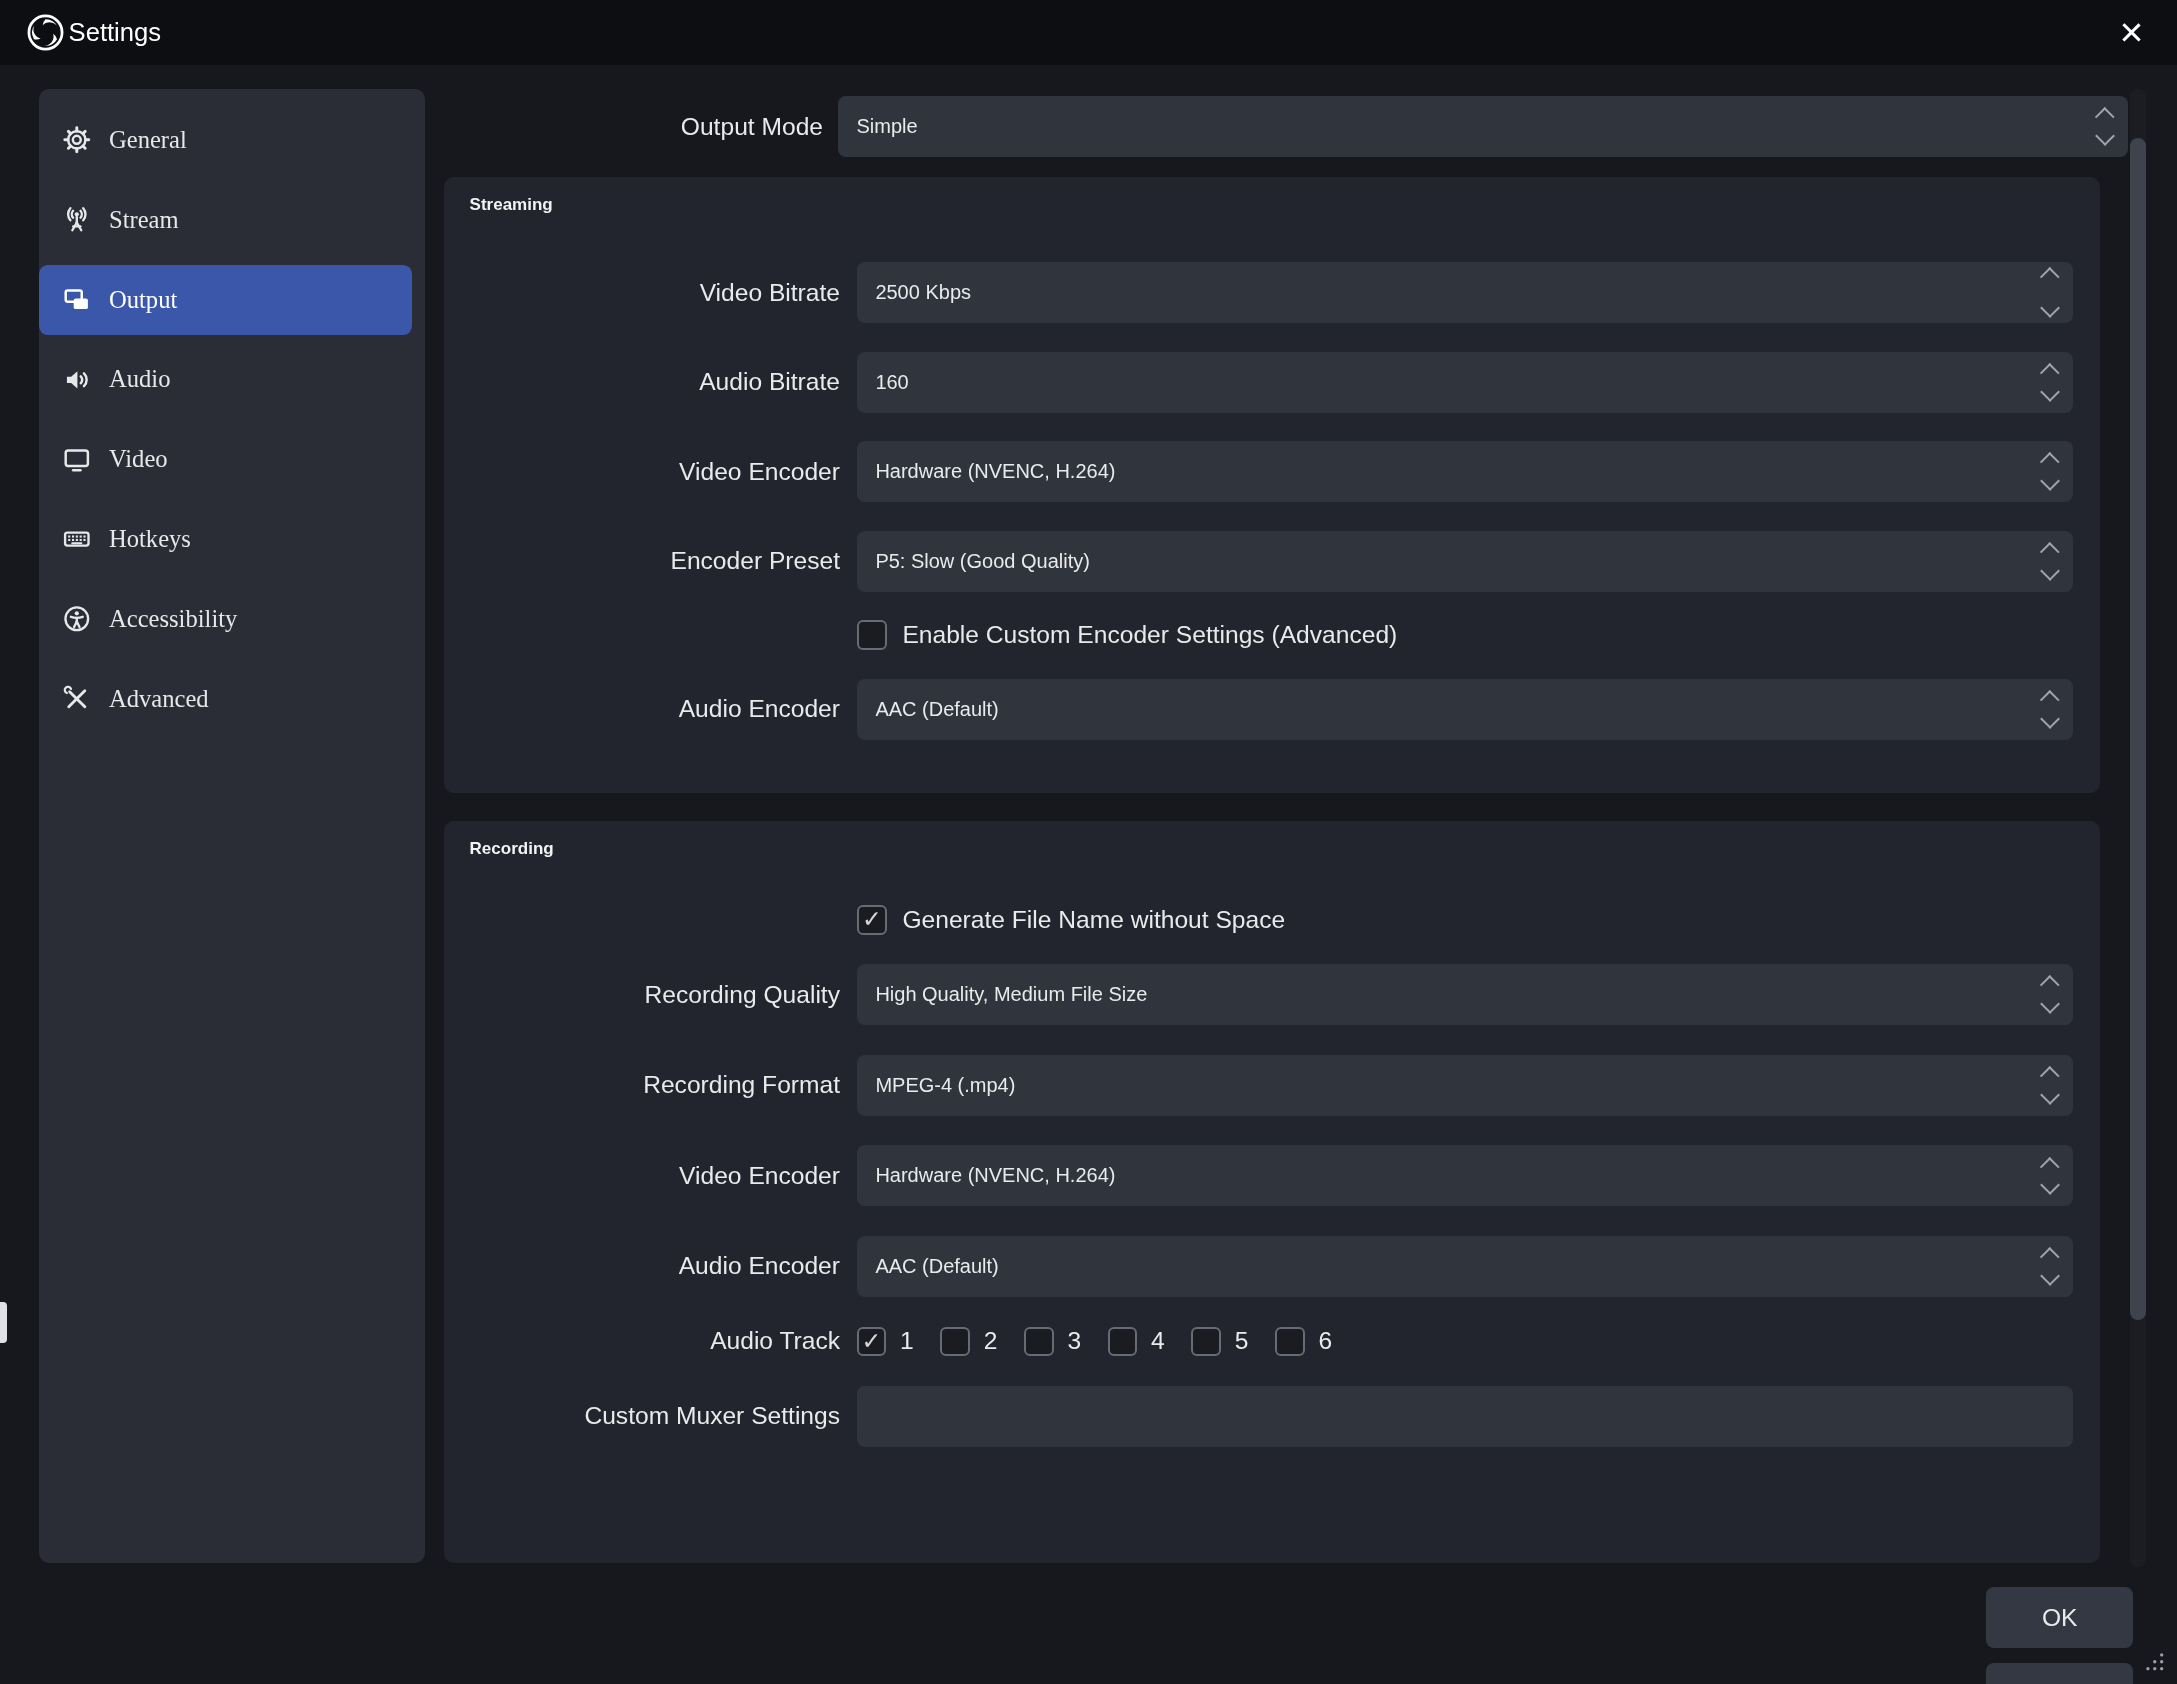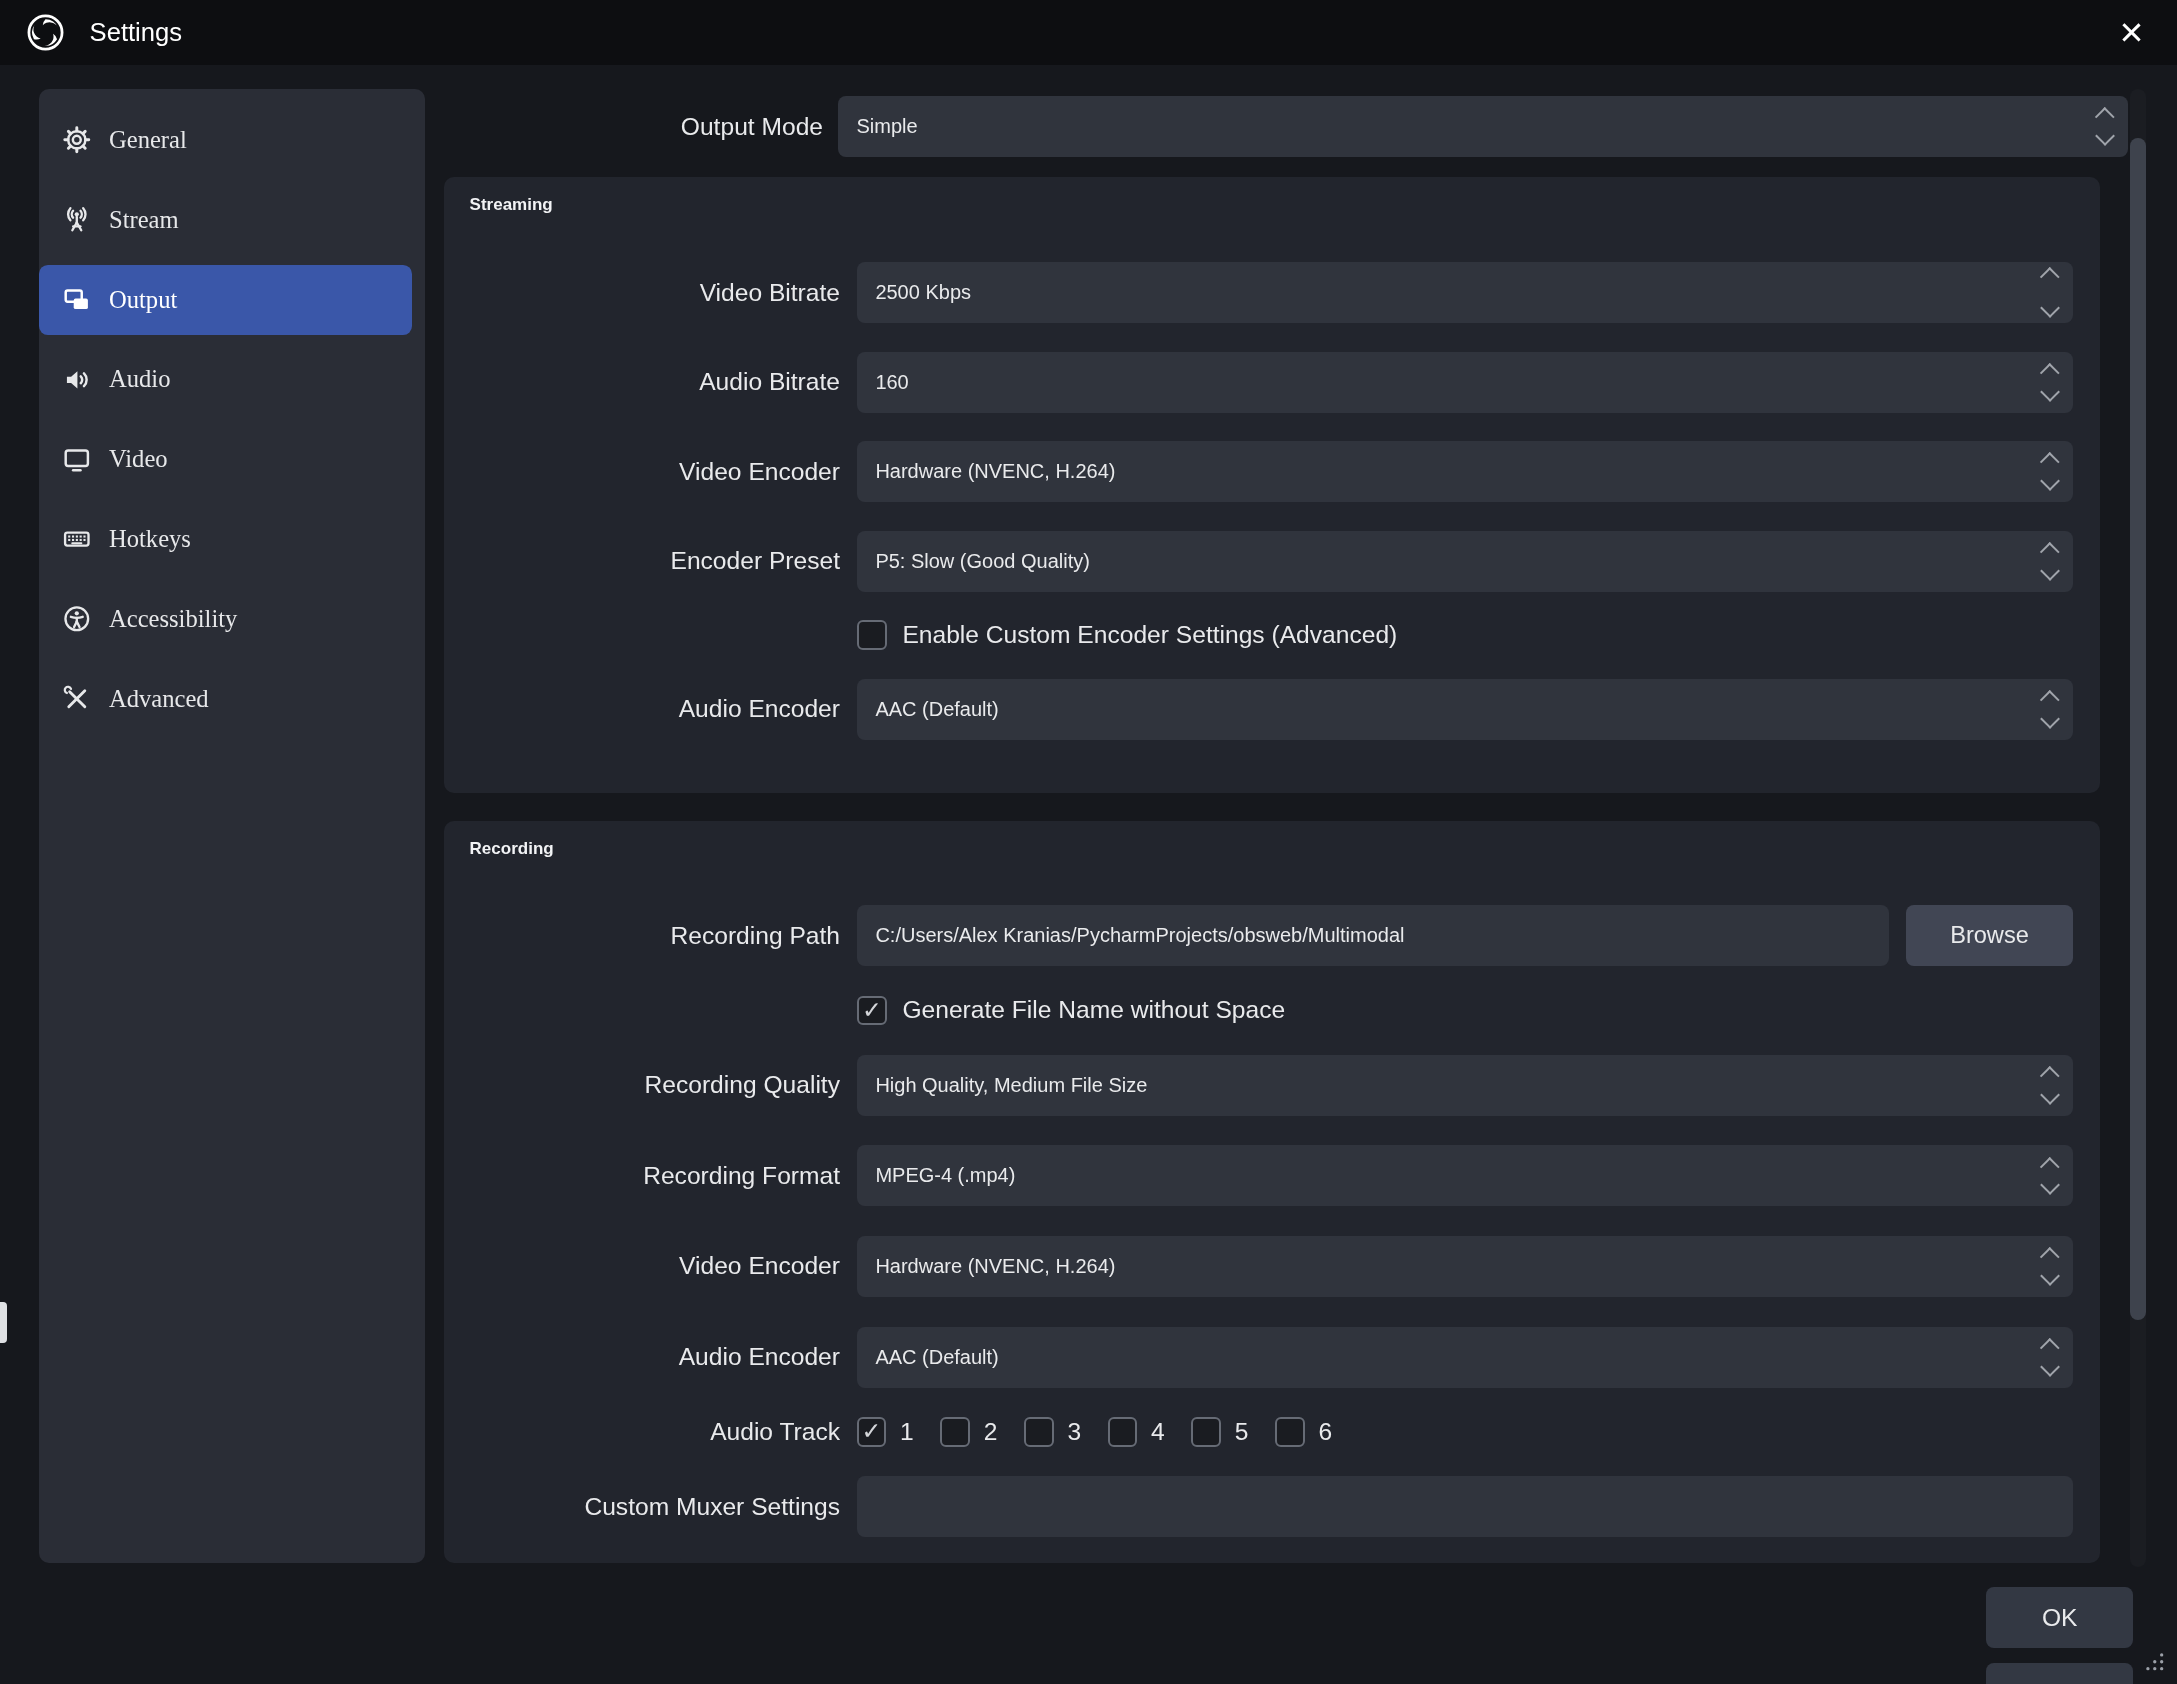--- a/index.html
+++ b/index.html
@@ -2,21 +2,21 @@
 <html><head>
 <meta charset="utf-8">
 <style>
   html,body{margin:0;padding:0;background:#0a0b0d;}
   body{font-family:"Liberation Sans","DejaVu Sans",sans-serif;}
   #app{position:relative;width:2177px;height:1684px;background:#16181d;color:#e9eaec;overflow:hidden;}
 
   
   .titlebar{position:absolute;left:0;top:0;width:2177px;height:65px;background:#0d0e11;display:flex;align-items:center;padding:0 0 0 25.6px;box-sizing:border-box;}
   .logo{width:39px;height:39px;display:flex;align-items:center;justify-content:center;}
-  .wtitle{margin-left:25px;font-size:25.6px;font-weight:500;color:#ffffff;}
+  .wtitle{margin-left:4px;font-size:25.6px;font-weight:500;color:#ffffff;}
   .close{margin-left:auto;margin-right:25.6px;background:none;border:none;color:#ffffff;font-size:41px;line-height:1;cursor:pointer;padding:0 7.9px;font-family:inherit;}
 
   
   .sidebar{position:absolute;left:39px;top:89px;width:386px;height:1474px;background:#2a2d36;border-radius:9.9px;padding:15.8px 12.8px 0 0;box-sizing:border-box;}
   .sb-item{height:70px;margin-bottom:9.9px;border-radius:8.9px;display:flex;align-items:center;padding-left:22.7px;gap:17.7px;font-size:24.6px;color:#e7e8ea;cursor:pointer;font-family:Liberation Serif, serif;}
   .sb-item.selected{background:#3a57a9;color:#ffffff;}
   .sb-icon{width:29.6px;height:29.6px;flex:0 0 29.6px;display:flex;align-items:center;justify-content:center;}
   .sb-icon svg{width:29.6px;height:29.6px;}
 
   
@@ -261,27 +261,20 @@
               <i class="dn"></i>
             </span>
         </div>
       </div>
     </div>
   </section>
 
   <section class="box recording" style="top:821px;height:742px;">
     <h2>Recording</h2>
     <div class="rows">
-      <div class="row">
-        <span class="lbl">Recording Path</span>
-        <div class="field" style="padding-right:18.7px;">
-          <span class="val">C:/Users/Alex Kranias/PycharmProjects/obsweb/Multimodal</span>
-        </div>
-        <button class="browse">Browse</button>
-      </div>
       <div class="checkrow">
         <span class="cb checked"></span>
         <span class="cb-label">Generate File Name without Space</span>
       </div>
       <div class="row">
         <span class="lbl">Recording Quality</span>
         <div class="field">
           <span class="val">High Quality, Medium File Size</span>
           <span class="spin">
               <i class="up"></i>

